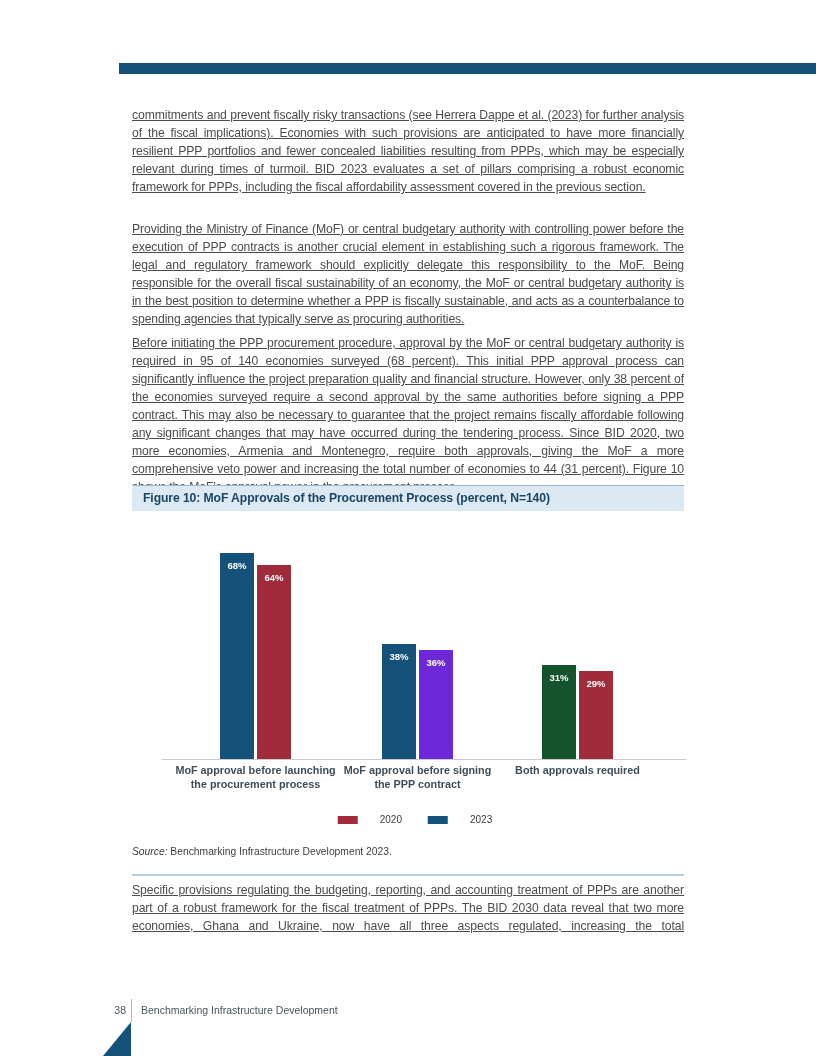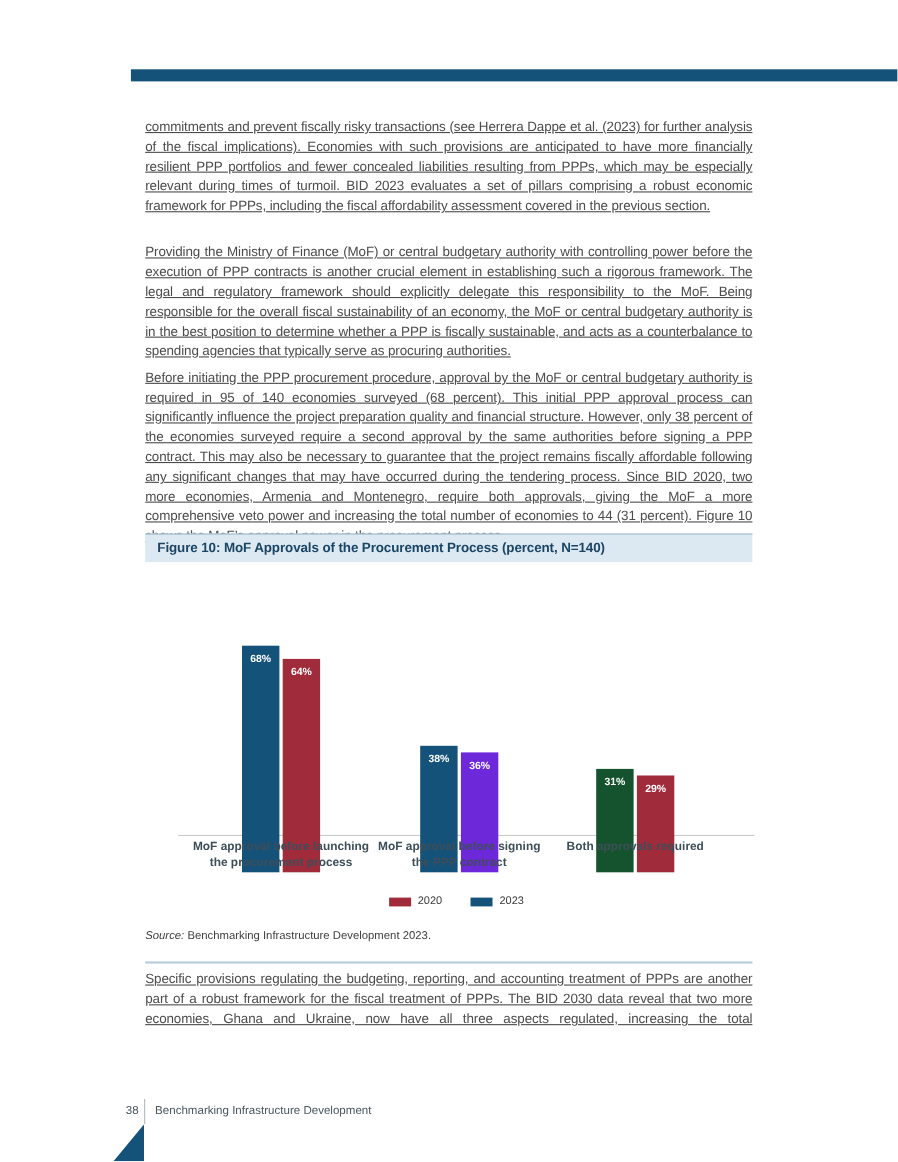--- a/index.html
+++ b/index.html
@@ -18,34 +18,34 @@
   .para.p3{top:334px;}
   .para.p4{top:881px;text-align-last:justify;}
   .fig-header{
     position:absolute;left:132px;top:485px;width:541px;height:25px;
     background:#dce9f2;border-top:1px solid #9fb9cb;padding-left:11px;
     font-size:12.2px;font-weight:bold;color:#1b4564;line-height:25px;
     letter-spacing:-0.1px;
   }
   .chart{position:absolute;left:132px;top:548px;width:552px;height:290px;}
   .axis{position:absolute;left:30px;top:211px;width:524px;height:1px;background:#c9ccce;}
-  .bar{position:absolute;width:34px;margin-top:34px;}
+  .bar{position:absolute;width:34px;}
   .bar-label{
     position:absolute;left:0;top:7px;width:100%;text-align:center;
     color:#ffffff;font-weight:bold;font-size:9.5px;
   }
   .cat-label{
     position:absolute;top:216px;width:184px;text-align:center;
     font-size:10.8px;line-height:13.5px;color:#3e4e59;font-weight:bold;
   }
   .legend{
     position:absolute;top:266px;left:283px;transform:translateX(-50%);
     display:flex;align-items:center;gap:26px;
   }
-  .legend-item{display:flex;align-items:center;gap:6px;}
+  .legend-item{display:flex;align-items:center;gap:22px;}
   .legend-swatch{width:20px;height:8px;display:inline-block;}
   .legend-label{font-size:10px;color:#3c3c3c;}
   .fig-notes{position:absolute;left:132px;top:846px;width:552px;
     font-size:10.3px;line-height:12.5px;color:#3d3d3d;}
   .it{font-style:italic;}
   .rule{position:absolute;left:132px;top:874px;width:552px;height:2px;background:#b7cedd;}
   .pnum{position:absolute;left:104px;top:1004px;width:22px;text-align:right;
     font-size:10.5px;color:#47565f;}
   .frule{position:absolute;left:131px;top:999px;width:1px;height:23px;background:#b2bbc0;}
   .ftext{position:absolute;left:141px;top:1004px;font-size:10.5px;color:#47565f;}

